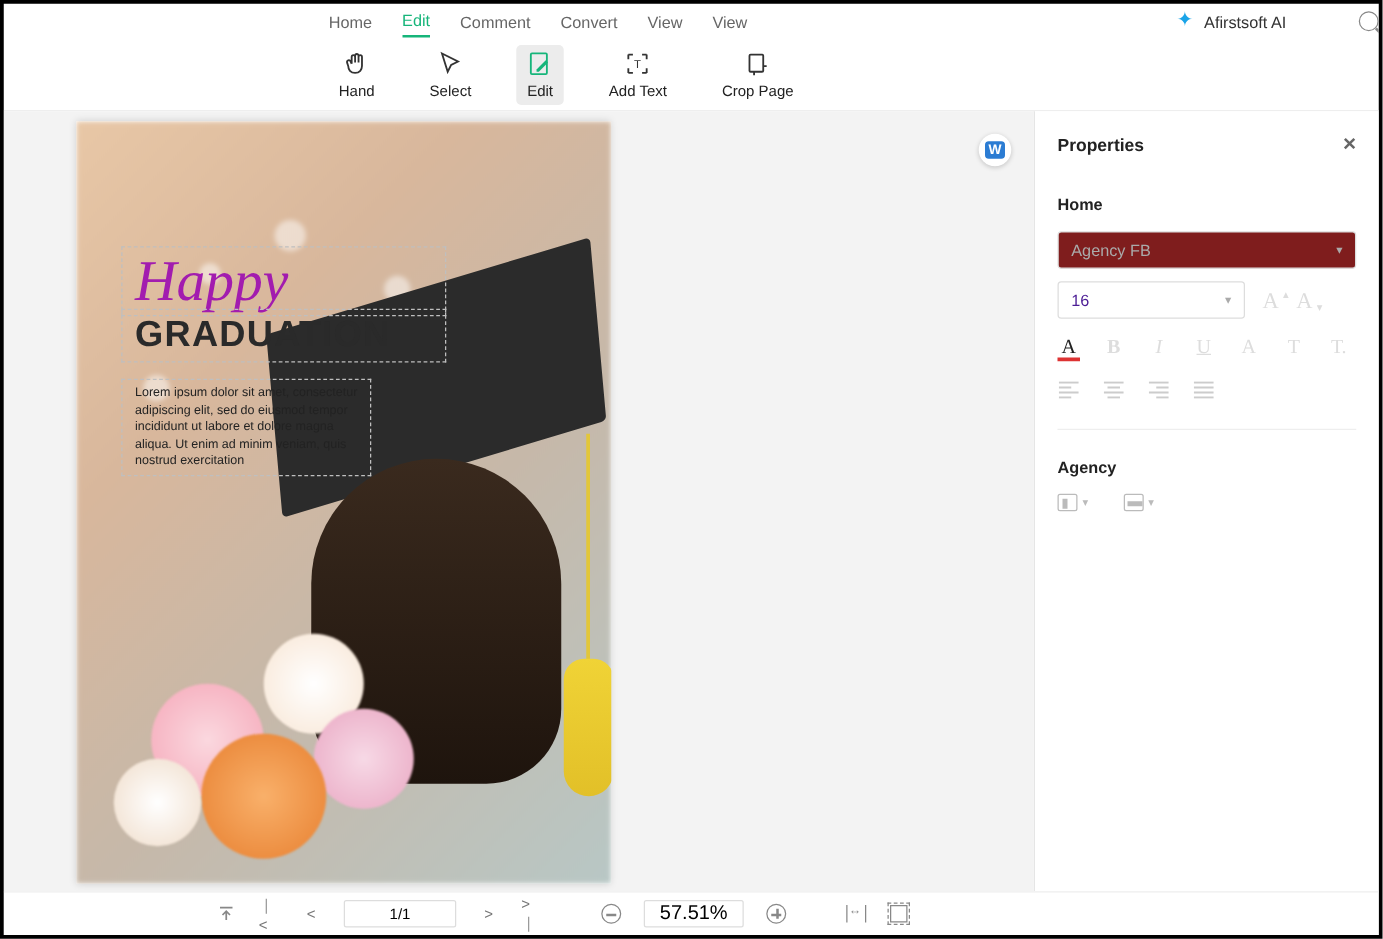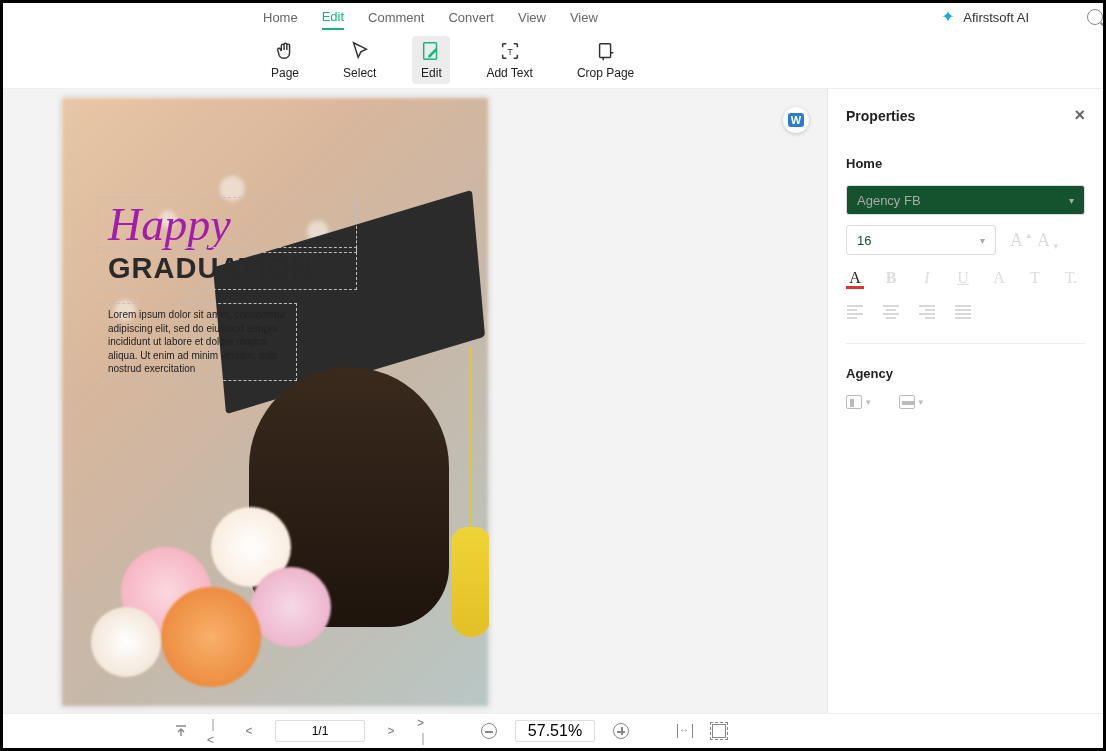--- a/index.html
+++ b/index.html
@@ -135,25 +135,25 @@
     width:276px; border-left:1px solid #e5e5e5; background:#fff;
     padding:16px 18px;
     font-size:13px; color:#333;
   }
   .panel .hdr { display:flex; justify-content:space-between; align-items:center; font-weight:700; font-size:14px; color:#222; margin-bottom:30px;}
   .panel .close { font-size:18px; color:#666; cursor:pointer; }
   .panel .section-title { font-weight:700; font-size:13px; margin-bottom:14px; color:#222;}
   .dropdown {
     width:100%; height:30px; border:1px solid #ddd; border-radius:3px;
     display:flex; align-items:center; justify-content:space-between;
-    padding:0 10px; color:#aaa; background:#14532d; margin-bottom:10px; cursor:pointer;
+    padding:0 10px; color:#aaa; background:#7f1d1d; margin-bottom:10px; cursor:pointer;
   }
   .dropdown::after { content:"▾"; color:#aaa; font-size:10px;}
   .row { display:flex; align-items:center; gap:14px; margin-bottom:14px;}
-  .size-dd { width:150px; height:30px; border:1px solid #ddd; border-radius:3px; display:flex; align-items:center; justify-content:space-between; padding:0 10px; color:#14532d; cursor:pointer;}
+  .size-dd { width:150px; height:30px; border:1px solid #ddd; border-radius:3px; display:flex; align-items:center; justify-content:space-between; padding:0 10px; color:#4c1d95; cursor:pointer;}
   .size-dd::after { content:"▾"; color:#aaa; font-size:10px;}
   .ghost-A { font-family:"Times New Roman",serif; font-size:18px; color:#ddd; position:relative; cursor:pointer;}
   .ghost-A.up::after { content:"▴"; font-size:9px; position:absolute; right:-8px; top:0;}
   .ghost-A.dn::after { content:"▾"; font-size:9px; position:absolute; right:-8px; bottom:0;}
   .iconrow { display:flex; gap:18px; margin-bottom:16px; align-items:center;}
   .ic { width:18px; height:18px; color:#ddd; cursor:pointer; display:flex; align-items:center; justify-content:center; font-family:"Times New Roman",serif; font-size:16px;}
   .ic.active { color:#222; }
   .A-underline { position:relative; }
   .A-underline::after { content:""; position:absolute; left:0; right:0; bottom:-2px; height:3px; background:#d33; }
   .sep { height:1px; background:#eee; margin:22px 0; }
@@ -201,21 +201,21 @@
   <span class="search-icon"></span>
 </div>
 
 <div class="toolbar">
   <div class="tool">
     <span class="iconwrap">
       <svg viewBox="0 0 24 24" fill="none" stroke="#333" stroke-width="1.6">
           <path d="M8 12V6a1.5 1.5 0 013 0v5M11 11V5a1.5 1.5 0 013 0v6M14 11V6a1.5 1.5 0 013 0v8c0 3-2 6-6 6s-6-3-6-6l-1-3a1.5 1.5 0 013-1l1 2"></path>
         </svg>
     </span>
-    <span>Page</span>
+    <span>Hand</span>
   </div>
   <div class="tool">
     <span class="iconwrap">
       <svg viewBox="0 0 24 24" fill="none" stroke="#333" stroke-width="1.6">
           <path d="M5 3l5 16 3-6 6-3z"></path>
         </svg>
     </span>
     <span>Select</span>
   </div>
   <div class="tool active">

